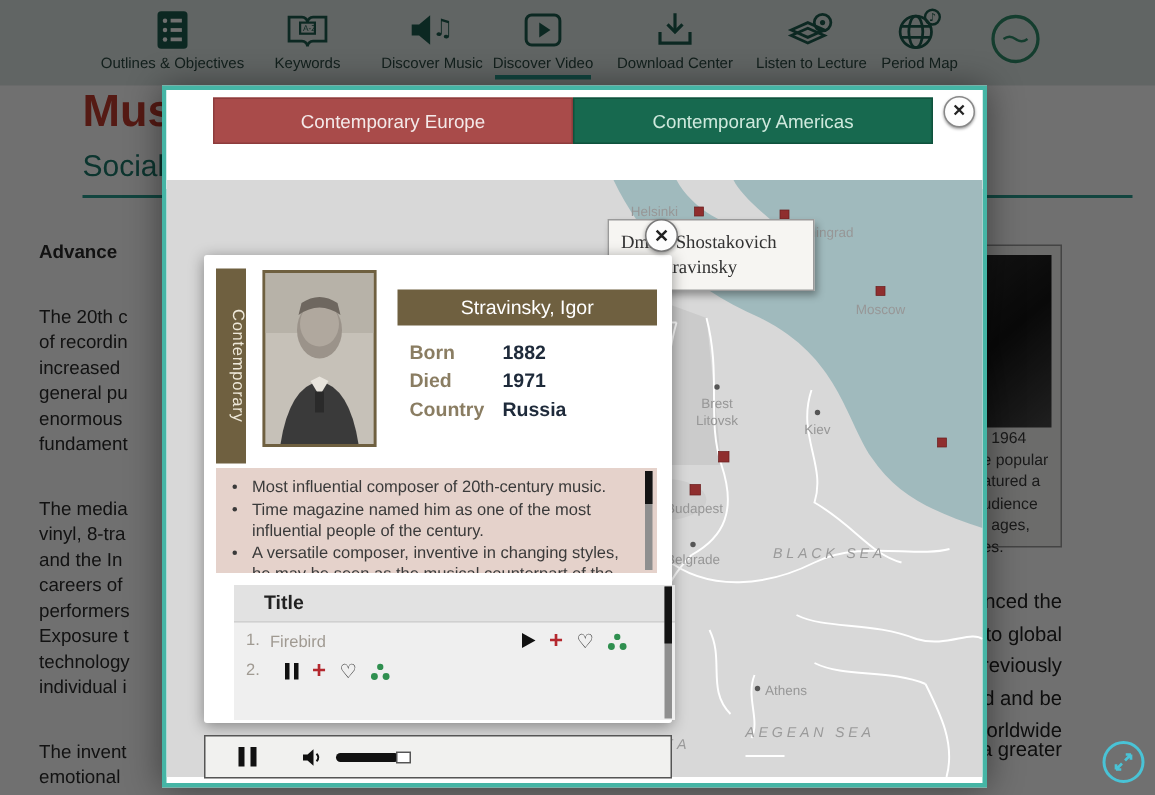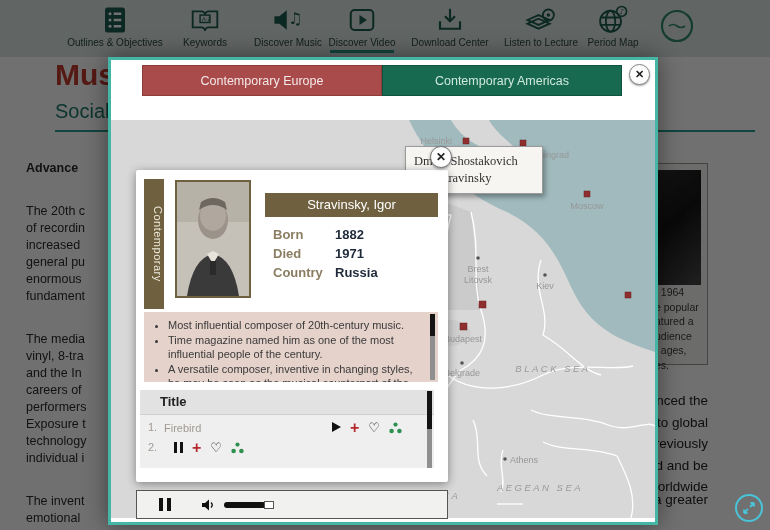--- a/index.html
+++ b/index.html
@@ -63,21 +63,21 @@
   .info{position:absolute;left:137px;top:55px;font-size:13px;line-height:19px;font-weight:bold;}
   .info .row{display:flex;}
   .info .lab{width:62px;color:#8a7d62;}
   .info .val{color:#1e2a3a;}
   .bullets{position:absolute;left:8px;top:142px;width:294px;height:70px;background:#e5d2cb;
         box-sizing:border-box;padding:6px 14px 0 8px;overflow:hidden;}
   .bullets ul{margin:0;padding-left:16px;}
   .bullets li{font-size:11px;line-height:14.5px;color:#3a3a3a;}
   .sbar{position:absolute;width:5px;background:#8f8f8f;}
   .sthumb{position:absolute;left:0;width:5px;background:#141414;}
-  .plist{position:absolute;left:4px;top:220px;width:294px;height:78px;background:#efefef;overflow:hidden;}
+  .plist{position:absolute;left:20px;top:220px;width:294px;height:90px;background:#efefef;overflow:hidden;}
   .plhead{height:24px;background:#e2e2e2;font-size:13px;font-weight:bold;color:#222;
         line-height:24px;padding-left:20px;border-bottom:1px solid #d0d0d0;}
   .trow{display:flex;padding:6px 10px 0 8px;}
   .tnum{width:16px;font-size:11px;color:#a09a92;}
   .ttitle{width:158px;font-size:11px;line-height:14px;color:#a09a92;}
   .ticons{display:flex;gap:9px;margin-left:10px;align-items:flex-start;padding-top:1px;}
   .play-tri{width:0;height:0;border-left:9px solid #111;border-top:5.5px solid transparent;
         border-bottom:5.5px solid transparent;}
   .pause-g{display:flex;gap:3px;}
   .pause-g i{display:block;width:3px;height:11px;background:#111;}

